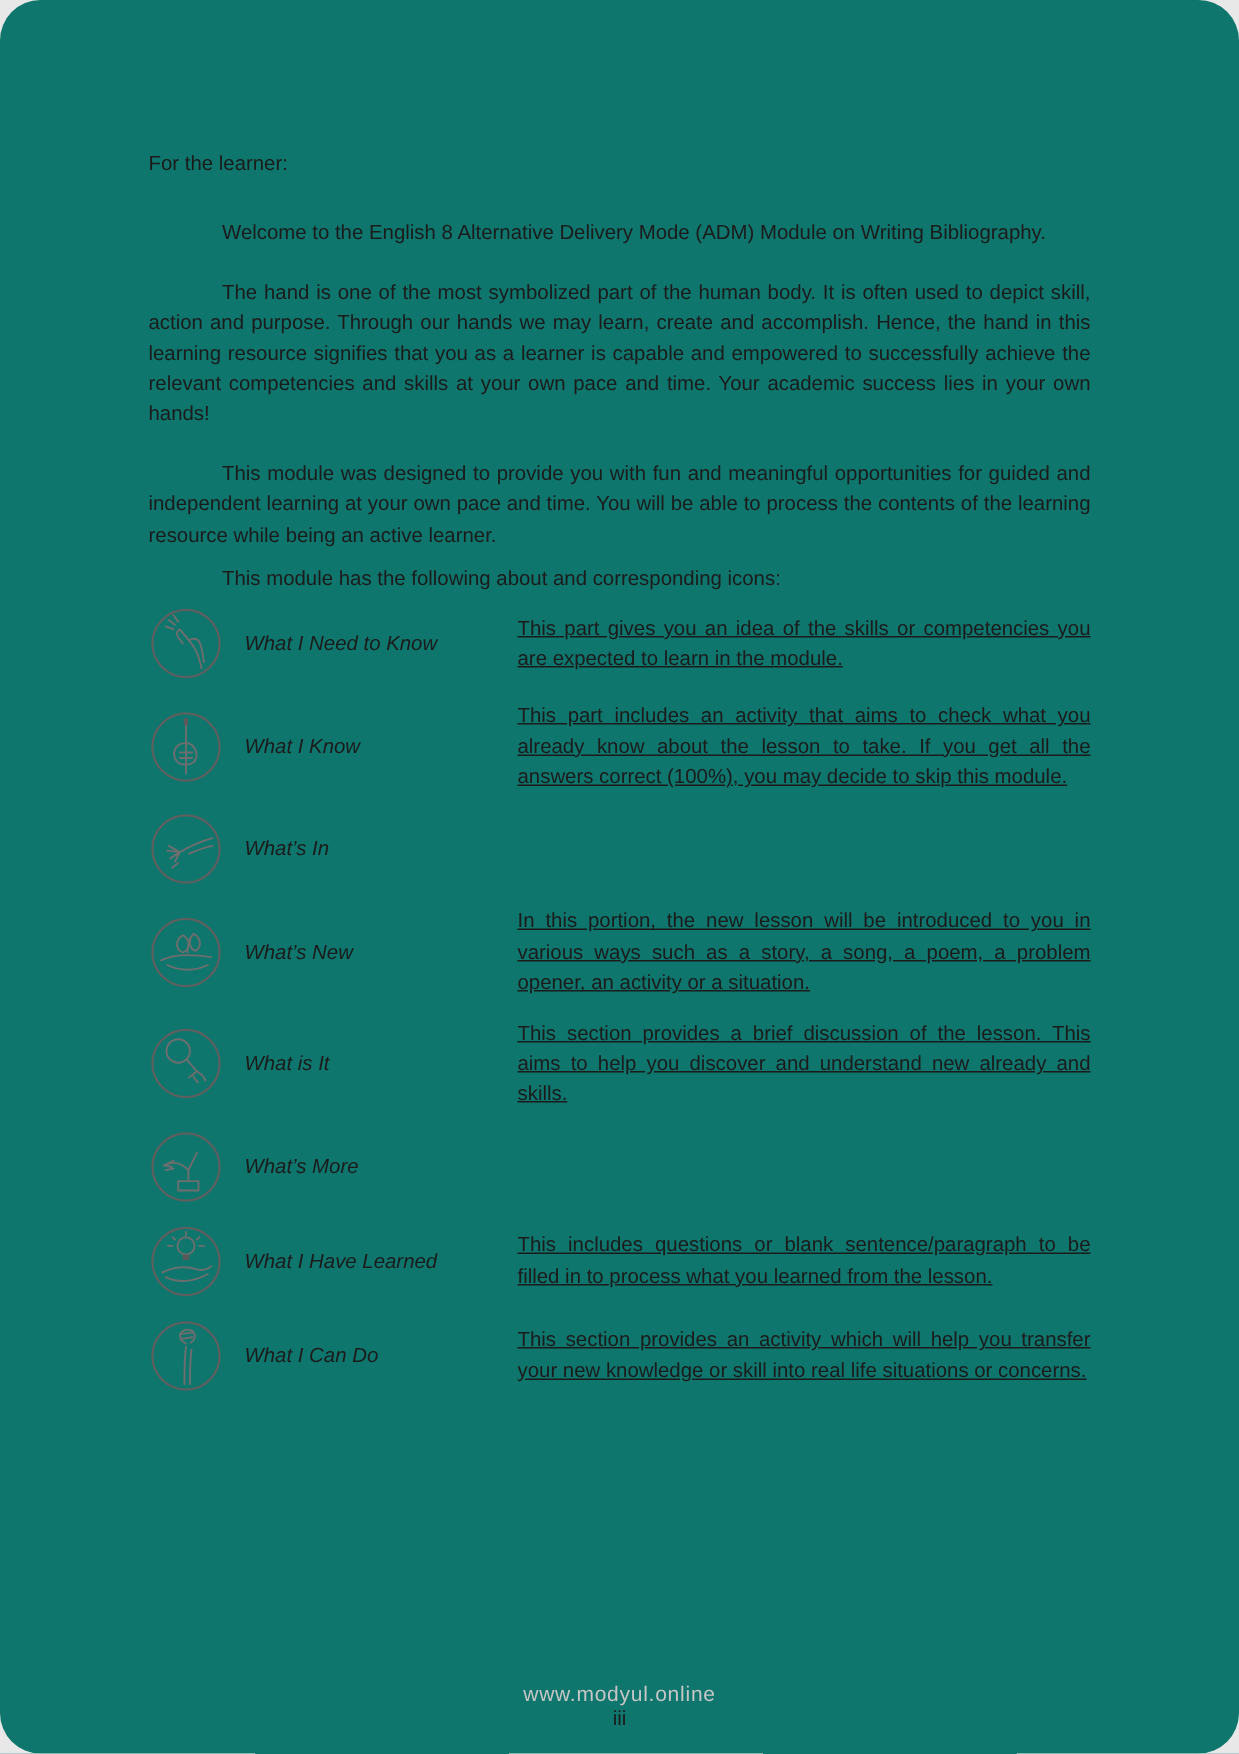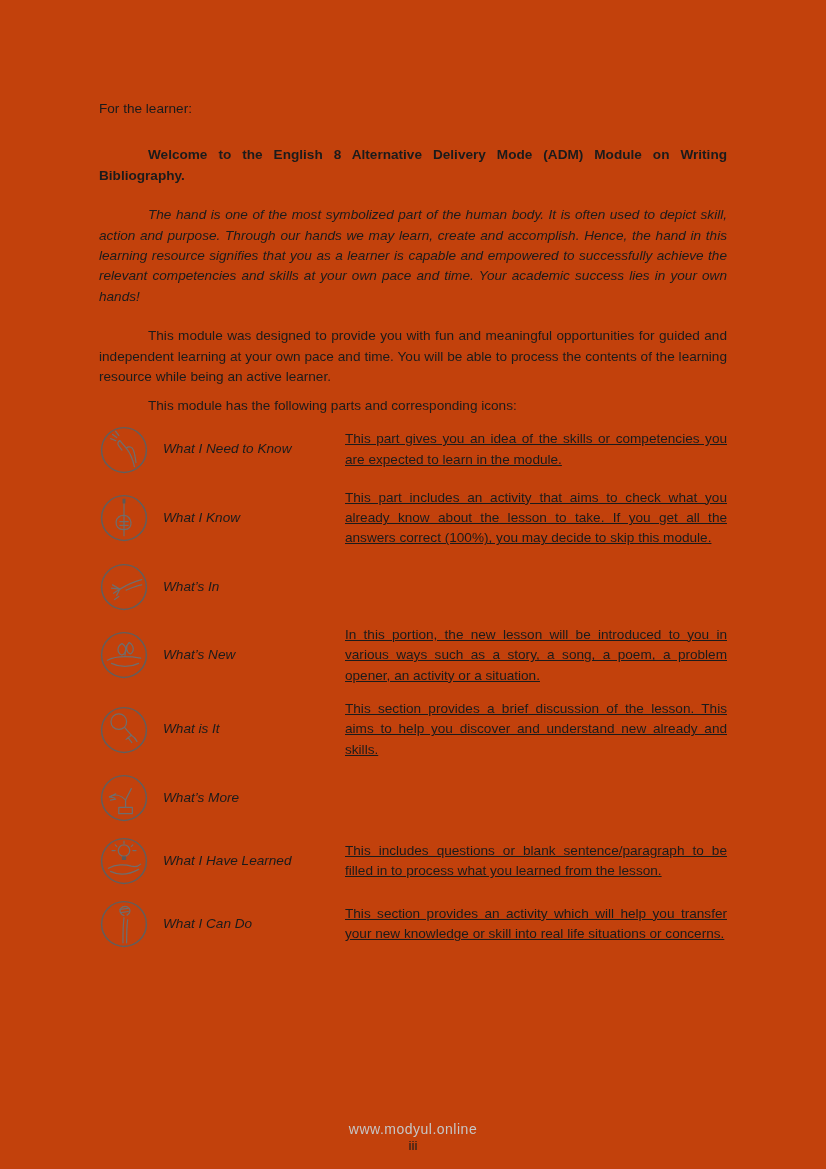--- a/index.html
+++ b/index.html
@@ -1,37 +1,38 @@
 <!DOCTYPE html>
 <html><head>
 <meta charset="utf-8">
 <style>
   html, body { margin: 0; padding: 0; background: #e8e8e8; }
   .page {
     position: relative;
     width: 826px;
     height: 1169px;
     margin: 0 auto;
-    background: #c2410c;
+    background: #0f766e;
     box-sizing: border-box;
     padding: 99px 99px 0 99px;
     font-family: "Liberation Sans", sans-serif;
     font-size: 13.6px;
     line-height: 1.5;
     color: #1b1b1b;
     overflow: hidden;
+    border-radius: 27px;
   }
   .title { margin: 0; }
   .para {
     margin: 0;
     text-indent: 49px;
     text-align: justify;
   }
-  .para.p1 { margin-top: 26px; font-weight: bold; }
-  .para.p2 { margin-top: 19px; font-style: italic; }
+  .para.p1 { margin-top: 26px; }
+  .para.p2 { margin-top: 19px; }
   .para.p3 { margin-top: 19px; }
   .para.intro { margin-top: 9px; text-align: left; }
   .rows { margin-top: 8px; }
   .row {
     display: flex;
     align-items: center;
     margin-bottom: 13px;
   }
   .icon-cell { flex: 0 0 64px; }
   .part-icon { width: 50px; height: 50px; display: block; }
@@ -69,21 +70,21 @@
 </head>
 <body>
 
 <div class="page">
 
   <p class="title">For the learner:</p>
 
   <p class="para p1">Welcome to the English 8 Alternative Delivery Mode (ADM) Module on Writing Bibliography.</p>
   <p class="para p2">The hand is one of the most symbolized part of the human body. It is often used to depict skill, action and purpose. Through our hands we may learn, create and accomplish. Hence, the hand in this learning resource signifies that you as a learner is capable and empowered to successfully achieve the relevant competencies and skills at your own pace and time. Your academic success lies in your own hands!</p>
   <p class="para p3">This module was designed to provide you with fun and meaningful opportunities for guided and independent learning at your own pace and time. You will be able to process the contents of the learning resource while being an active learner.</p>
-  <p class="para intro">This module has the following parts and corresponding icons:</p>
+  <p class="para intro">This module has the following about and corresponding icons:</p>
 
   <div class="rows">
 
     <div class="row">
       <div class="icon-cell">
         <svg class="part-icon" viewBox="0 0 48 48">
           <circle class="ring" cx="24" cy="24" r="21.5"></circle>
           <path class="ln" d="M34 40c-1.5-7-3-12-8-18l-6-7"></path>
           <path class="ln" d="M20 15c-2 1-2.5 3-1 5l3 4"></path>
           <path class="ln" d="M26 22c3-2 6-1 7 2 1.5 4 2 8 2.5 12"></path>

